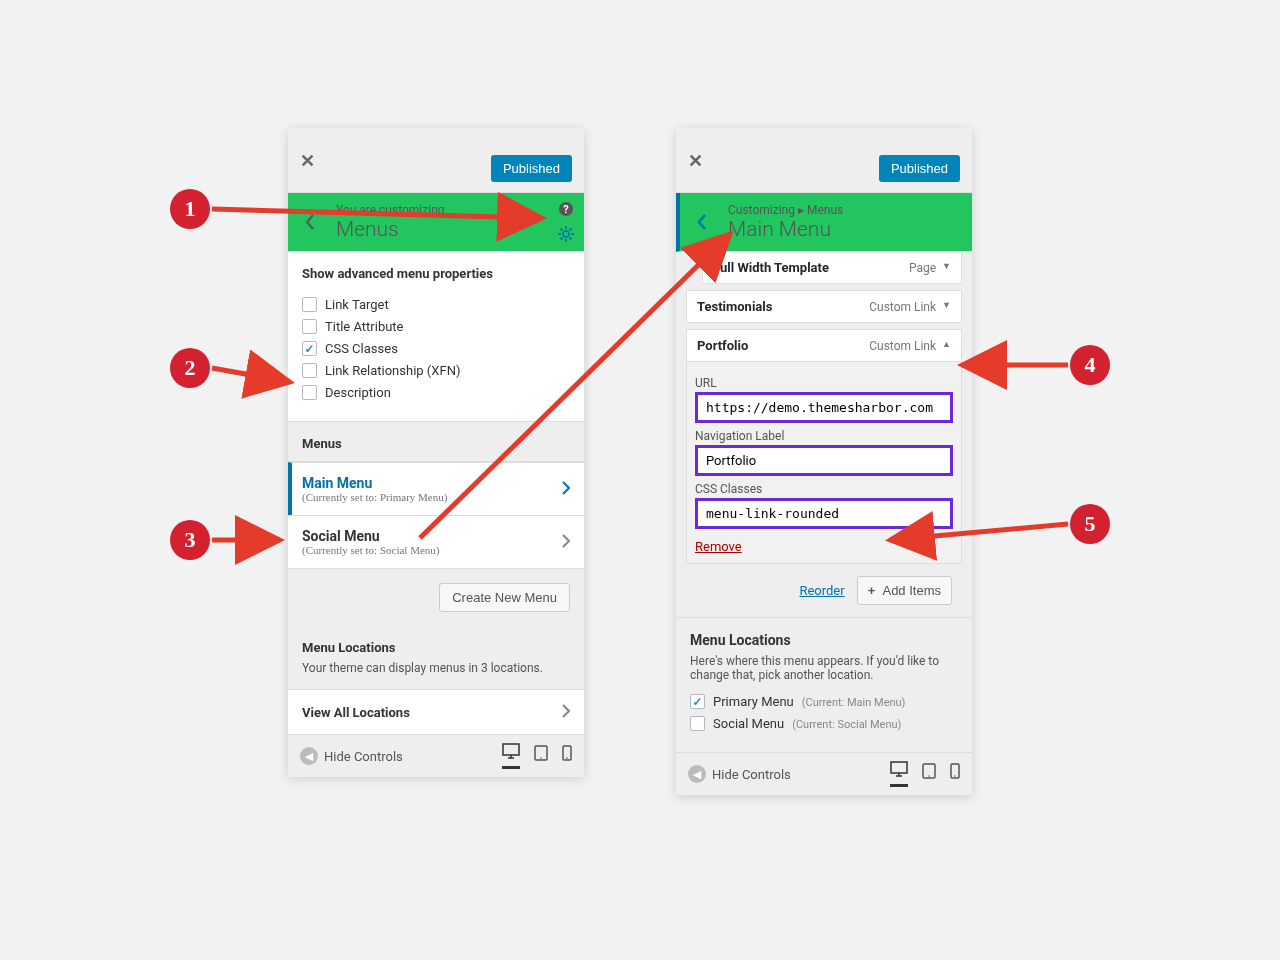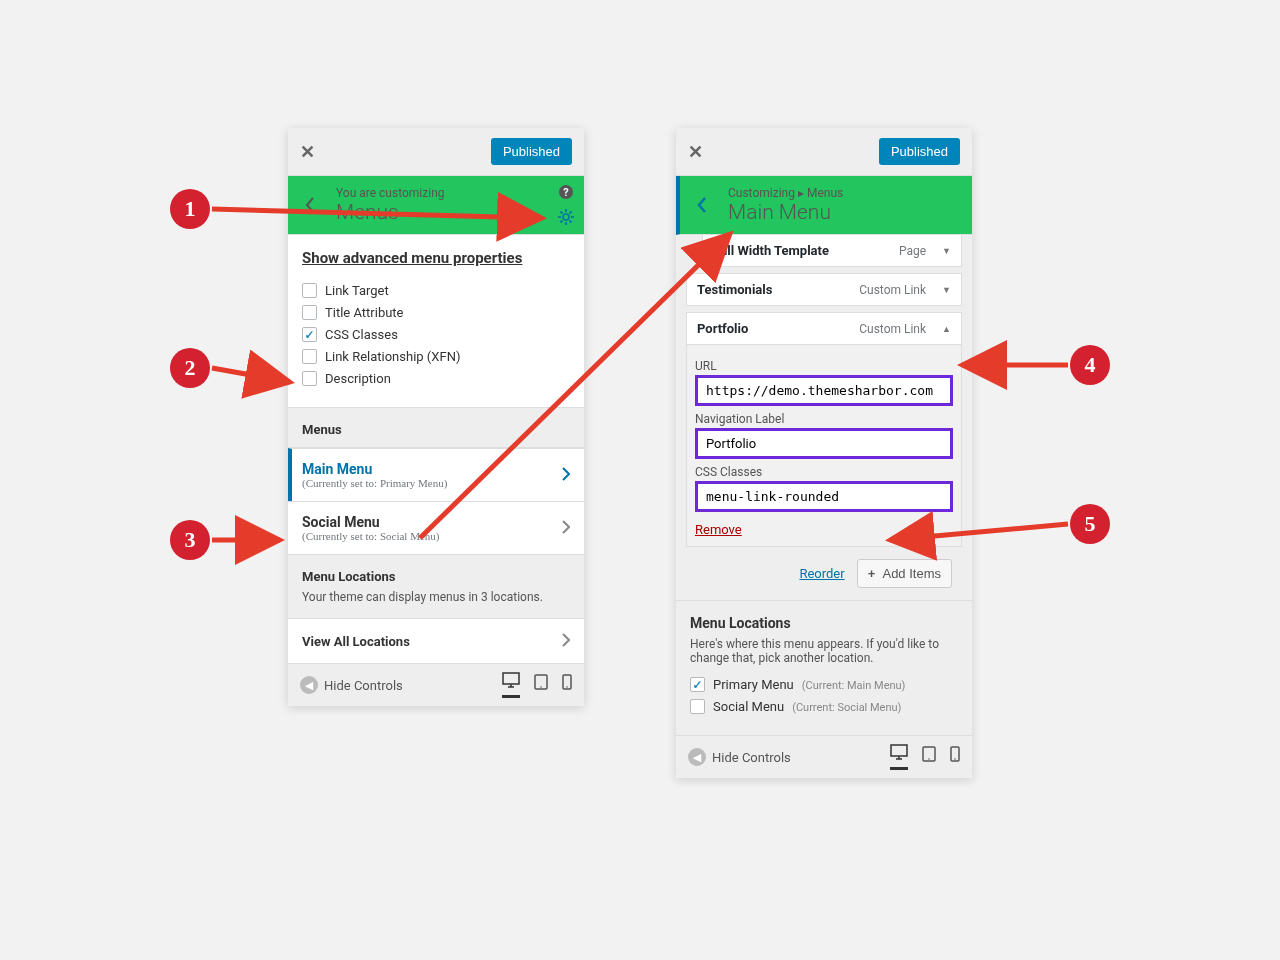--- a/index.html
+++ b/index.html
@@ -5,37 +5,37 @@
 * { box-sizing: border-box; margin: 0; padding: 0; }
 body { background: #f2f2f2; font-family: -apple-system, BlinkMacSystemFont, "Segoe UI", Roboto, sans-serif; width: 1280px; height: 960px; position: relative; }
 
 .panel { position: absolute; width: 296px; background: #eeeeee; box-shadow: 0 2px 10px rgba(0,0,0,0.15); }
 .panel-left { left: 288px; top: 128px; }
 .panel-right { left: 676px; top: 128px; }
 
 
 .topbar { display:flex; justify-content:space-between; align-items:center; padding: 10px 12px; background:#eeeeee; border-bottom:1px solid #ddd; }
 .close-btn { font-size:18px; color:#666; cursor:pointer; font-weight:bold; }
-.published-btn { background:#0085ba; color:#fff; border:none; padding:6px 12px; border-radius:3px; font-size:13px; cursor:pointer; }
+.published-btn { background:#0085ba; color:#fff; border:none; padding:6px 12px; border-radius:3px; font-size:13px; cursor:pointer;margin-top:17px; }
 
 
 .crumb-header { display:flex; align-items:flex-start; background:#22c55e; border-bottom:1px solid #ddd; min-height:58px; position:relative;}
 .back-btn { width:44px; display:flex; align-items:center; justify-content:center; color:#555; cursor:pointer; align-self:stretch; }
 .crumb-content { flex:1; padding:10px 12px 10px 4px;}
 .crumb-pre { font-size:12px; color:#555; }
 .crumb-title { font-size:21px; color:#555; font-weight:300; }
 .help-gear { position:absolute; right:10px; top:8px; display:flex; flex-direction:column; align-items:flex-end; gap:6px; }
 .help-icon { color:#555; font-size:14px; }
 .gear-icon { color:#0073aa; font-size:15px; }
 
 
 .section { padding:14px 14px; border-bottom:1px solid #ddd; }
 .section.white { background:#fff; }
 .section.gray { background:#eeeeee; }
-.section-title-bold { font-weight:bold; color:#333; font-size:15px; margin-bottom:16px;text-decoration:underline; }
+.section-title-bold { font-weight:bold; color:#333; font-size:13px; margin-bottom:16px; }
 .section-title { font-weight:bold; color:#333; font-size:13px; }
 
 .checkbox-row { display:flex; align-items:flex-end; gap:8px; margin:7px 0; font-size:13px; color:#333; }
 .cb { width:15px; height:15px; border:1px solid #b4b9be; background:#fff; display:inline-flex; align-items:center; justify-content:center; font-size:12px; color:#1e8cbe; border-radius:2px; }
 .cb.checked::after { content:"✓"; font-weight:bold; }
 
 
 .menu-item { display:flex; justify-content:space-between; align-items:center; background:#fff; border-top:1px solid #ddd; border-bottom:1px solid #ddd; padding:12px 14px; cursor:pointer; position:relative; }
 .menu-item.active { border-left:4px solid #0073aa; padding-left:10px; }
 .menu-item .mi-name { font-weight:bold; font-size:14px; color:#333; }
@@ -52,21 +52,21 @@
 .bottombar { display:flex; align-items:center; background:#eeeeee; border-top:1px solid #ddd; padding:8px 12px; gap:8px; }
 .hide-ctrl { display:flex; align-items:center; gap:6px; font-size:13px; color:#555; flex:1; cursor:pointer; }
 .circle-arrow { width:18px; height:18px; border-radius:50%; background:#bbb; display:inline-flex; align-items:center; justify-content:center; color:#fff; font-size:11px; }
 .device-icons { display:flex; gap:14px; align-items:center; }
 .device-icon { color:#555; cursor:pointer; font-size:14px; padding-bottom:4px; }
 .device-icon.active { border-bottom:3px solid #333; }
 
 
 .mi-header { display:flex; justify-content:space-between; align-items:center; background:#fff; border:1px solid #ddd; padding:8px 10px; font-size:13px; cursor:pointer; }
 .mi-header .lname { font-weight:bold; color:#23282d; }
-.mi-header .rtype { color:#72777c; font-size:12px; display:flex; align-items:center; gap:16px; }
+.mi-header .rtype { color:#72777c; font-size:12px; display:flex; align-items:flex-start; gap:6px; }
 .tri { font-size:9px; color:#777; }
 .mi-body { background:#f1f1f1; border:1px solid #ddd; border-top:none; padding:8px; }
 .fld-lbl { font-size:12px; color:#555; margin:6px 0 2px; }
 .fld-input { width:100%; border:3px solid #6d28d9; background:#fff; padding:5px 8px; font-size:13px; font-family:inherit; }
 .fld-input.mono { font-family: "SFMono-Regular", Consolas, monospace; font-size:13px; }
 .remove-link { color:#a00; text-decoration:underline; font-size:13px; margin-top:10px; display:inline-block; cursor:pointer; }
 
 .actions-row { display:flex; justify-content:flex-end; align-items:center; gap:12px; padding:12px 10px; }
 .reorder-link { color:#0073aa; text-decoration:underline; font-size:13px; cursor:pointer; }
 .add-btn { background:#f7f7f7; border:1px solid #ccc; padding:6px 10px; border-radius:3px; font-size:13px; color:#555; cursor:pointer; }
@@ -176,20 +176,23 @@
       <div class="mi-name">Social Menu</div>
       <div class="mi-sub">(Currently set to: Social Menu)</div>
     </div>
     <span class="chevron-right">
       <svg width="8" height="14" viewBox="0 0 8 14">
           <path d="M1 1 L7 7 L1 13" stroke="#888" stroke-width="2" fill="none"></path>
         </svg>
     </span>
   </div>
 
+  <div class="btn-row" style="background:#eeeeee;">
+    <button class="std-btn">Create New Menu</button>
+  </div>
 
   <div class="section gray" style="border-bottom:none;">
     <div class="section-title">Menu Locations</div>
     <div class="p-desc">Your theme can display menus in 3 locations.</div>
   </div>
 
   <div class="view-all" style="height:45px; overflow:hidden;">
     <span>View All Locations</span>
     <span class="chevron-right">
       <svg width="8" height="14" viewBox="0 0 8 14">

